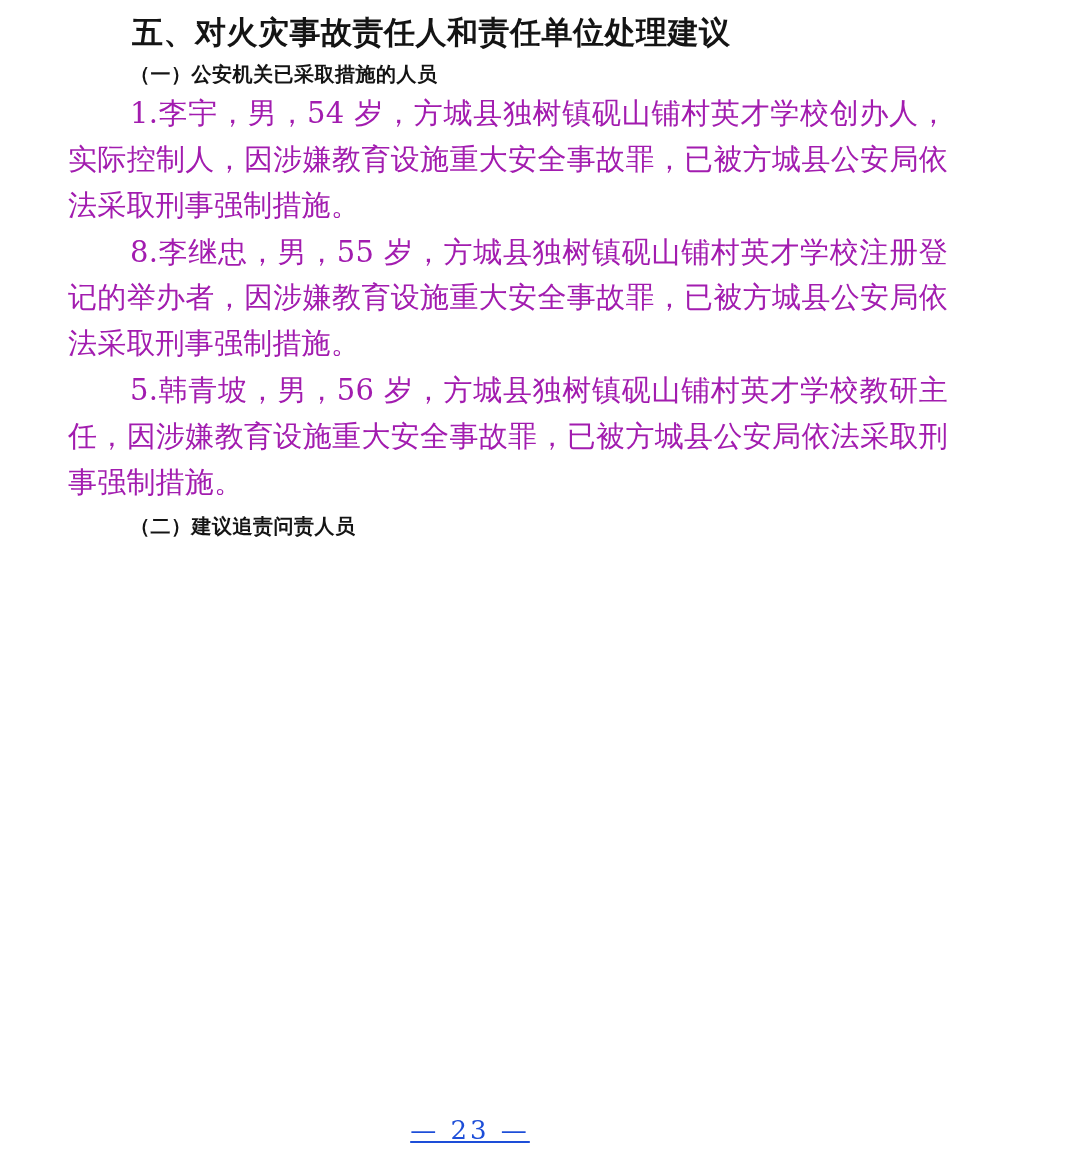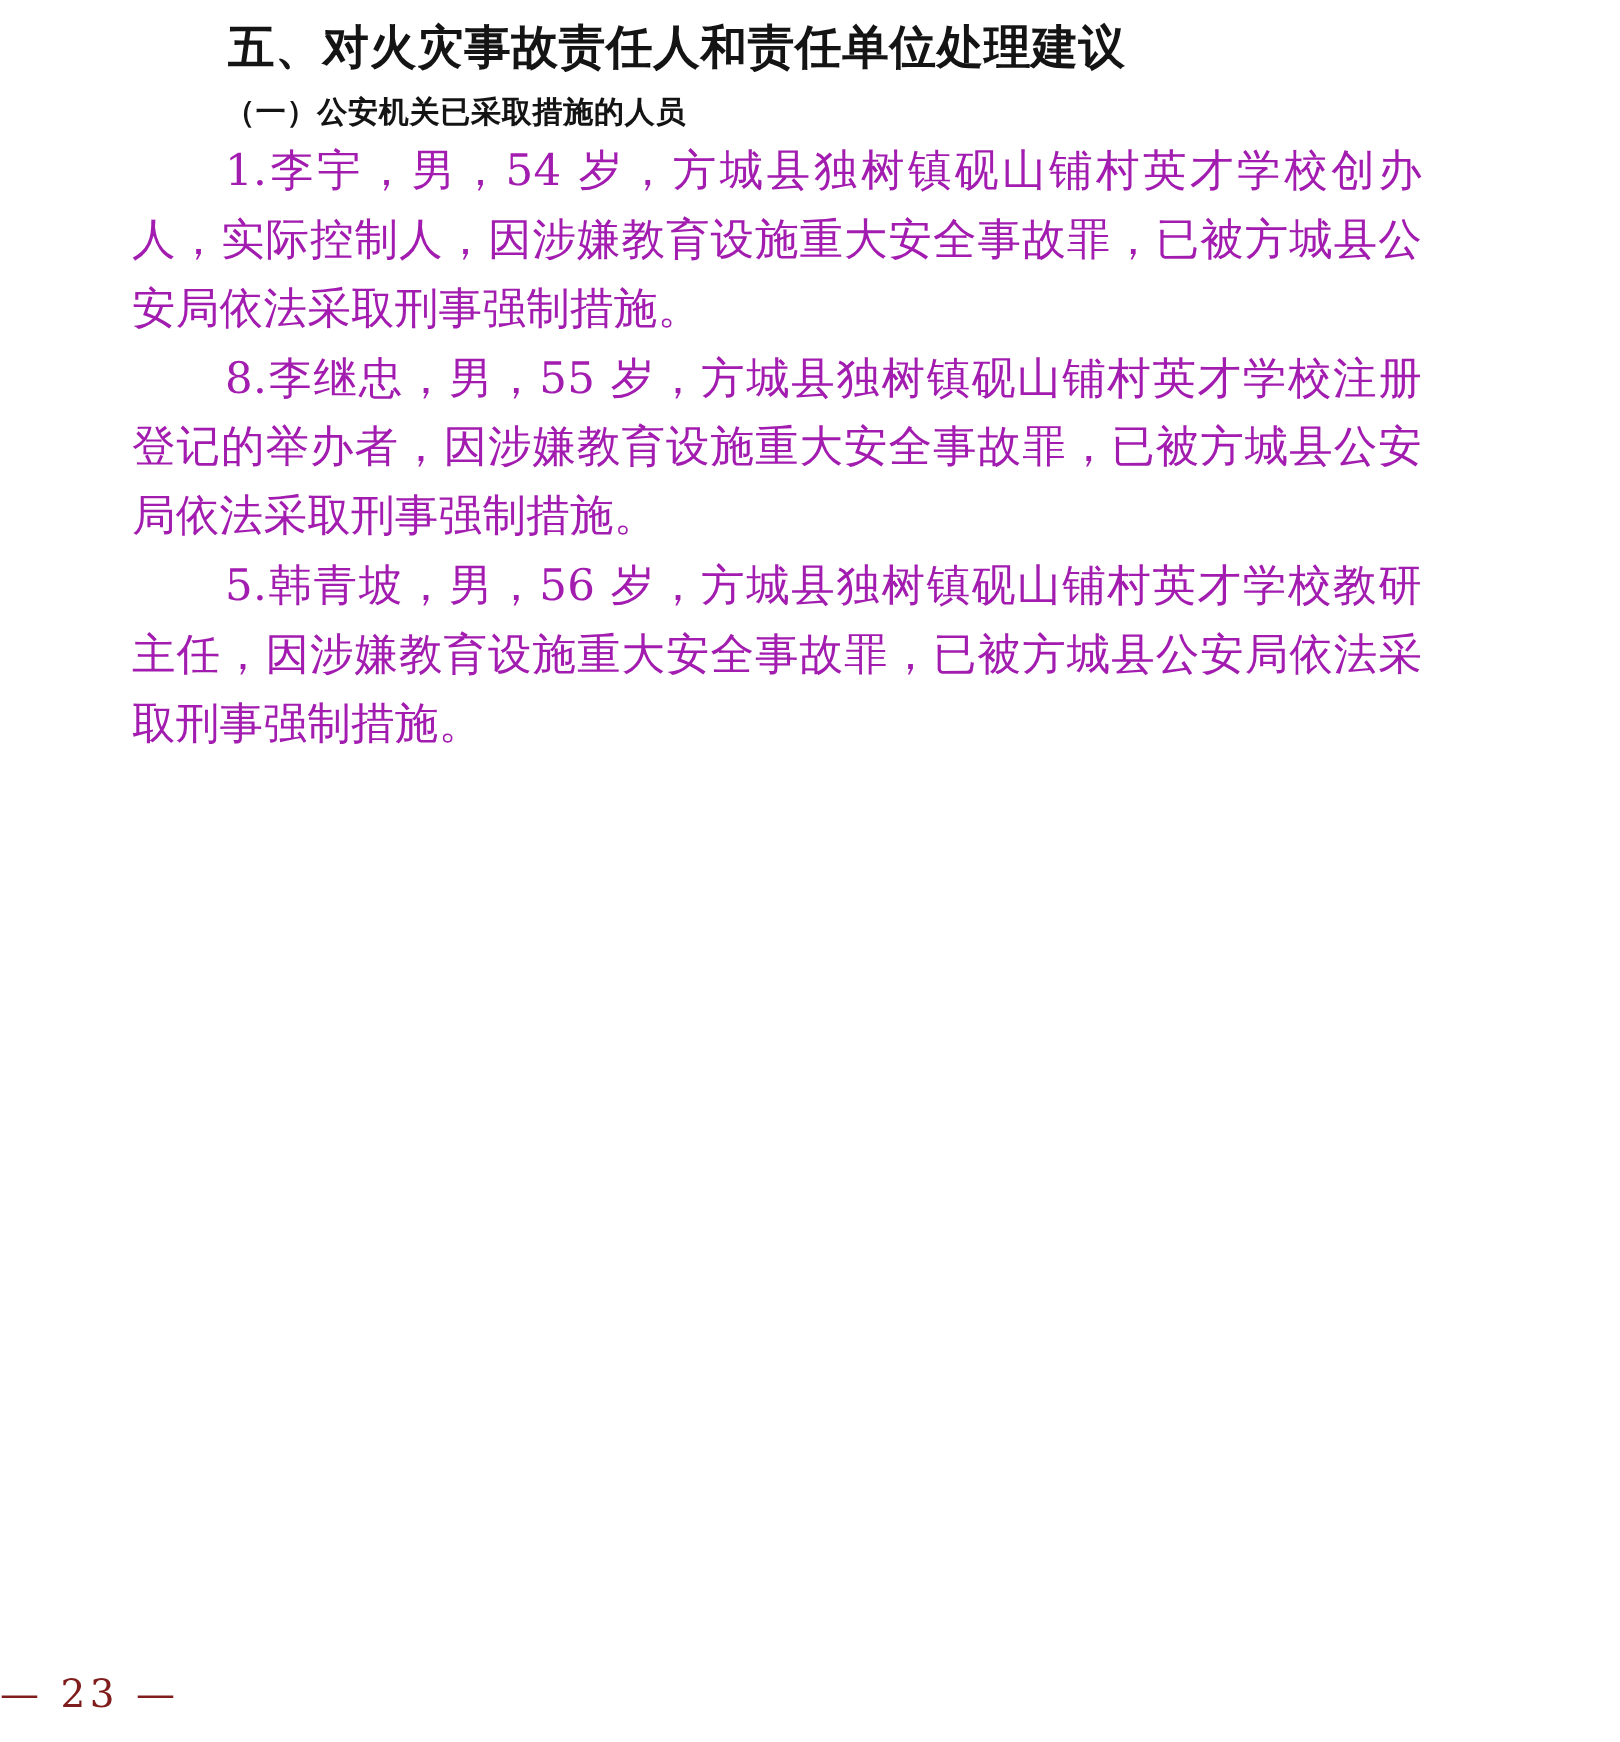--- a/index.html
+++ b/index.html
@@ -13,21 +13,21 @@
     position: relative;
     font-family: "DejaVu Serif", "Liberation Serif", serif;
     color: #1a1a1a;
     overflow: hidden;
   }
   .page {
     position: relative;
     width: 1080px;
     height: 1161px;
     box-sizing: border-box;
-    padding: 10px 132px 0 88px;
+    padding: 10px 132px 0 68px;
   }
   .h-section {
     font-size: 31px;
     font-weight: bold;
     line-height: 1.42;
     letter-spacing: 0.5px;
     text-indent: 64px;
     margin: 0 0 4px 0;
     color: #141414;
   }
@@ -48,40 +48,42 @@
     margin: 0 0 1px 0;
     text-align: justify;
     text-justify: inter-ideograph;
     color: #a21caf;
   }
   .footer {
     position: absolute;
     left: 0;
     right: 0;
     bottom: 16px;
-    text-align: left;
+    text-align: center;
     padding-right: 140px;
     font-size: 26px;
     letter-spacing: 3px;
-    color: #7f1d1d;
+    color: #1d4ed8;
+    text-decoration: underline;
   }
 </style>
 </head>
 <body>
 
 <div class="page">
 
   <h1 class="h-section">五、对火灾事故责任人和责任单位处理建议</h1>
 
   <h2 class="h-sub">（一）公安机关已采取措施的人员</h2>
 
   <p class="para">1.李宇，男，54 岁，方城县独树镇砚山铺村英才学校创办人，实际控制人，因涉嫌教育设施重大安全事故罪，已被方城县公安局依法采取刑事强制措施。</p>
 
 
 
   <p class="para">8.李继忠，男，55 岁，方城县独树镇砚山铺村英才学校注册登记的举办者，因涉嫌教育设施重大安全事故罪，已被方城县公安局依法采取刑事强制措施。</p>
 
   <p class="para">5.韩青坡，男，56 岁，方城县独树镇砚山铺村英才学校教研主任，因涉嫌教育设施重大安全事故罪，已被方城县公安局依法采取刑事强制措施。</p>
 
+  <h2 class="h-sub">（二）建议追责问责人员</h2>
 
 
   <div class="footer">— 23 —</div>
 </div>
 
 </body></html>

